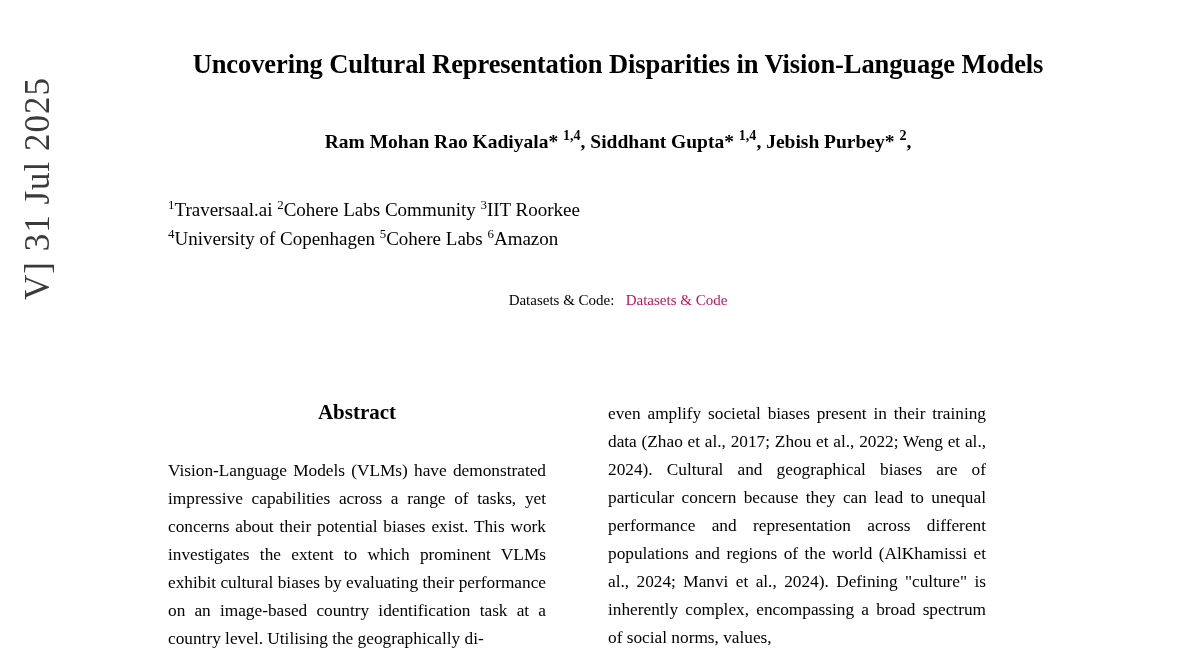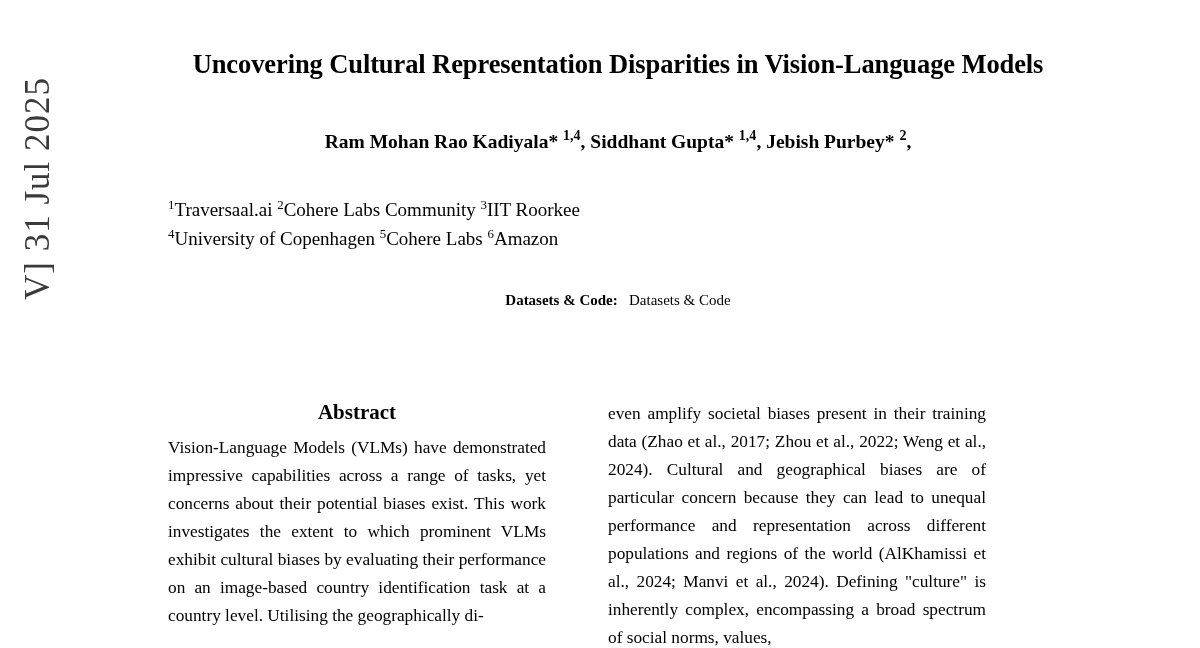--- a/index.html
+++ b/index.html
@@ -76,45 +76,45 @@
     font-size: 0.68em;
     vertical-align: super;
   }
 
   .links-line {
     text-align: center;
     margin-top: 38px;
     font-size: 15px;
   }
   .links-line .lbl {
-    font-weight: bold;
+    font-weight: normal;
   }
   .links-line a,
   .links-line .link {
-    color: #000000;
+    color: #be185d;
     text-decoration: none;
   }
 
   .columns {
     position: absolute;
     left: 168px;
     top: 400px;
     width: 900px;
     display: flex;
     gap: 62px;
   }
   .col {
     width: 378px;
   }
 
   .abstract-head {
     text-align: center;
     font-weight: bold;
     font-size: 21px;
-    margin-bottom: 9px;
+    margin-bottom: 32px;
   }
 
   .para {
     font-size: 17.3px;
     line-height: 1.62;
     text-align: justify;
     text-justify: inter-word;
     hyphens: manual;
   }
   .cite {

